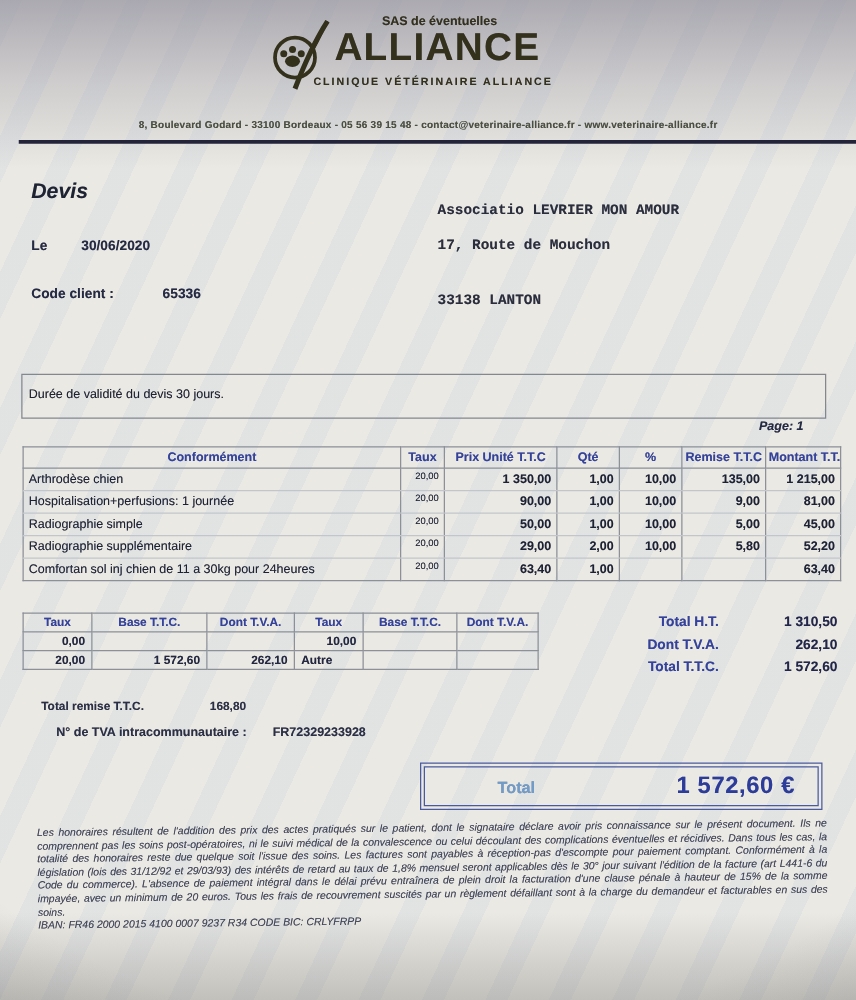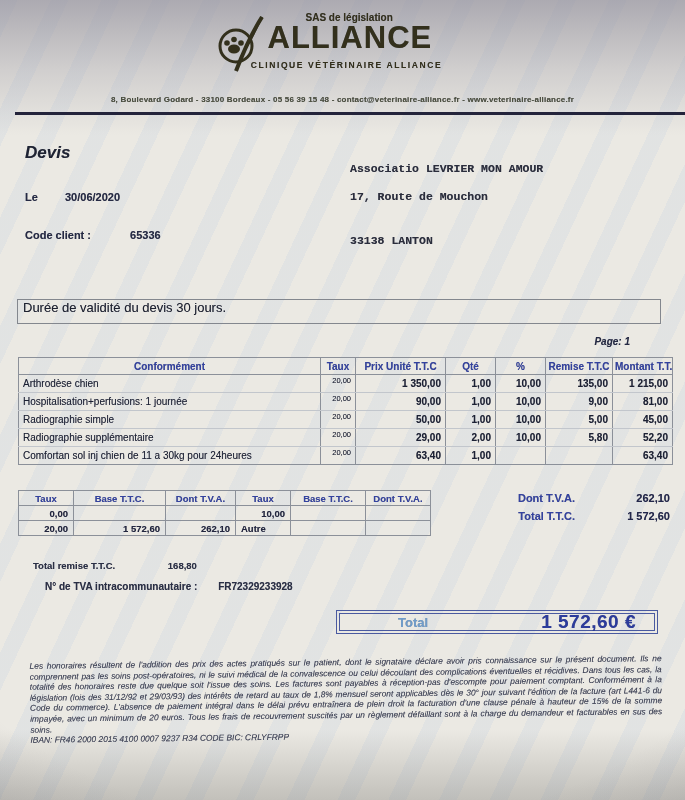--- a/index.html
+++ b/index.html
@@ -45,22 +45,22 @@
   .date-row{position:absolute;top:191px;left:25px;font-size:11px;font-weight:bold;color:#252a44;}
   .date-row .date-value{position:absolute;left:40px;top:0;white-space:nowrap;}
   .client-code-row{position:absolute;top:229px;left:25px;font-size:11px;font-weight:bold;color:#252a44;white-space:nowrap;}
   .client-code-row .code-value{margin-left:12px;padding-left:24px;}
   .client-block{position:absolute;top:162px;left:350px;font-family:"Liberation Mono",monospace;font-size:11.5px;font-weight:bold;color:#2a2d3c;}
   .client-block .line1{position:absolute;top:0;left:0;white-space:nowrap;}
   .client-block .line2{position:absolute;top:28px;left:0;white-space:nowrap;}
   .client-block .line3{position:absolute;top:72px;left:0;white-space:nowrap;}
 
   
-  .validity-box{position:absolute;top:299px;left:17px;width:644px;height:25px;border:1px solid #83878e;padding:0 5px;font-size:13px;color:#1d2130;}
-  .page-indicator{position:absolute;top:336px;left:540px;width:90px;text-align:right;font-size:10px;font-weight:bold;font-style:italic;color:#252a44;}
+  .validity-box{position:absolute;top:299px;left:17px;width:644px;height:36px;border:1px solid #83878e;padding:10px 5px;font-size:10px;color:#1d2130;}
+  .page-indicator{position:absolute;top:336px;left:580px;width:90px;text-align:center;font-size:10px;font-weight:bold;font-style:italic;color:#252a44;}
 
   
   table{border-collapse:collapse;}
   .items-table{position:absolute;top:357px;left:18px;width:654px;table-layout:fixed;}
   .items-table th{
     border:1px solid var(--border-dark);
     font-size:10px;font-weight:bold;color:var(--header-blue);
     height:17px;text-align:center;padding:0 2px;white-space:nowrap;overflow:hidden;
   }
   .items-table td{
@@ -86,21 +86,21 @@
   .total-remise-row .remise-value{margin-left:50px;}
   .tva-number-row{position:absolute;top:581px;left:45px;font-size:10px;font-weight:bold;color:#2a2f45;white-space:nowrap;}
   .tva-number-row .tva-num-value{margin-left:18px;}
 
   
   .totals-block{position:absolute;top:492px;left:470px;width:200px;}
   .totals-row{display:flex;justify-content:flex-end;margin-bottom:6px;}
   .totals-row .t-label{width:105px;text-align:right;font-size:11px;font-weight:bold;color:var(--header-blue);}
   .totals-row .t-value{width:95px;text-align:right;font-size:11px;font-weight:bold;color:#22264a;}
 
-  .grand-total-box{position:absolute;top:610px;left:336px;width:322px;height:24px;border:1px solid #4a5aa0;padding:2px;}
+  .grand-total-box{position:absolute;top:610px;left:336px;width:322px;height:38px;border:1px solid #4a5aa0;padding:2px;}
   .grand-total-inner{width:100%;height:100%;border:1px solid #4a5aa0;display:flex;align-items:center;}
   .grand-total-label{margin-left:58px;font-size:13px;color:var(--total-label-blue);font-weight:bold;}
   .grand-total-value{margin-left:auto;margin-right:18px;font-size:19px;font-weight:bold;color:var(--total-blue);letter-spacing:0.5px;}
 
   
   .footer-legal{position:absolute;top:657px;left:30px;width:632px;font-size:8.4px;font-style:italic;line-height:10.6px;color:var(--footer-gray);text-align:justify;transform:rotate(-0.7deg);}
   .footer-iban{margin-top:0;}
 </style>
 </head>
 <body>
@@ -112,21 +112,21 @@
       <svg width="56" height="58" viewBox="0 0 56 58">
         <circle cx="24" cy="30" r="16" fill="none" stroke="#33301c" stroke-width="3"></circle>
         <ellipse cx="22" cy="33" rx="6" ry="4.6" fill="#33301c"></ellipse>
         <circle cx="15" cy="27" r="2.8" fill="#33301c"></circle>
         <circle cx="22" cy="23.5" r="2.8" fill="#33301c"></circle>
         <circle cx="29" cy="27" r="2.8" fill="#33301c"></circle>
         <path d="M50,1 C41,15 32,34 24,55" stroke="#33301c" stroke-width="4" fill="none"></path>
         <path d="M50,1 C45,12 40,22 33,34" stroke="#33301c" stroke-width="1.6" fill="none"></path>
       </svg>
     </span>
-    <div class="logo-tagline">SAS de législation</div>
+    <div class="logo-tagline">SAS de éventuelles</div>
     <div class="logo-name">ALLIANCE</div>
     <div class="logo-subtitle">CLINIQUE VÉTÉRINAIRE ALLIANCE</div>
   </div>
 
   <div class="contact-line">8, Boulevard Godard - 33100 Bordeaux - 05 56 39 15 48 - contact@veterinaire-alliance.fr - www.veterinaire-alliance.fr</div>
   <div class="divider"></div>
 
   <div class="doc-title">Devis</div>
   <div class="date-row">
     <span>Le</span>
@@ -264,20 +264,24 @@
     <span>Total remise T.T.C.</span>
     <span class="remise-value">168,80</span>
   </div>
   <div class="tva-number-row">
     <span>N° de TVA intracommunautaire :</span>
     <span class="tva-num-value">FR72329233928</span>
   </div>
 
   <div class="totals-block">
     <div class="totals-row">
+      <span class="t-label">Total H.T.</span>
+      <span class="t-value">1 310,50</span>
+    </div>
+    <div class="totals-row">
       <span class="t-label">Dont T.V.A.</span>
       <span class="t-value">262,10</span>
     </div>
     <div class="totals-row">
       <span class="t-label">Total T.T.C.</span>
       <span class="t-value">1 572,60</span>
     </div>
   </div>
 
   <div class="grand-total-box">

